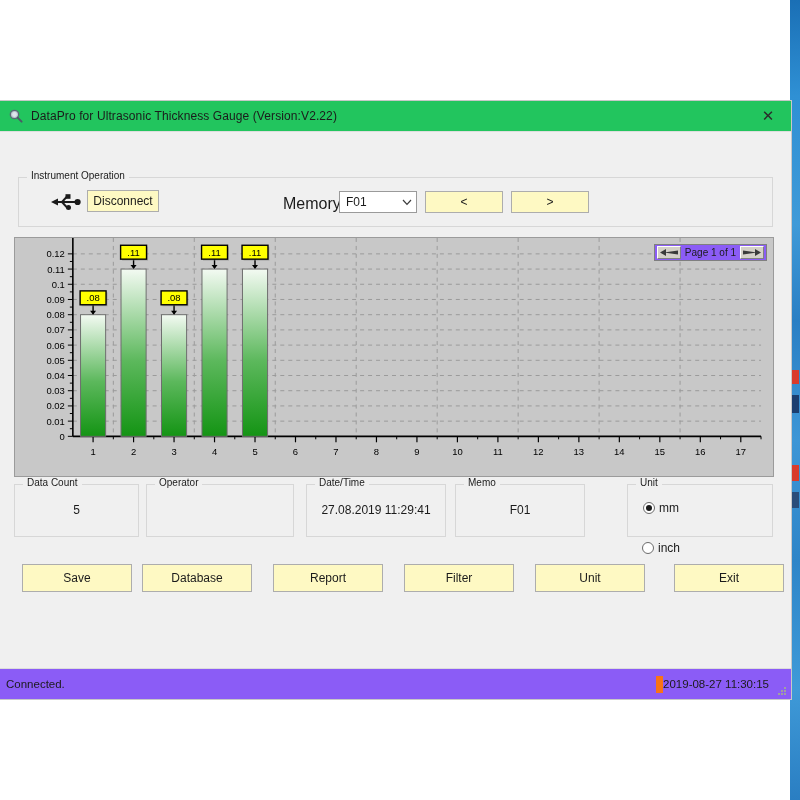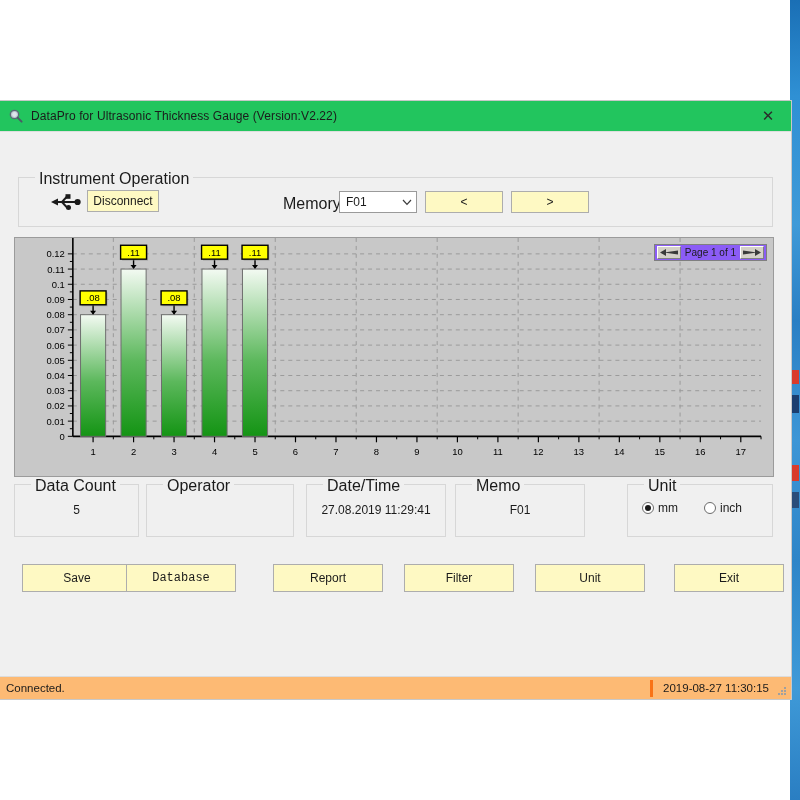--- a/index.html
+++ b/index.html
@@ -58,23 +58,23 @@
     border-top: 1px solid #dedede;
   }
 
   
   .groupbox {
     position: absolute;
     border: 1px solid #d7d7d7;
     background: transparent;
   }
   .groupbox > .gb-label {
-    position: absolute; top: -8px; left: 16px;
+    position: absolute; top: -8px; left: 8px;
     background: #f0f0f0; padding: 0 4px;
-    font-size: 16px; color: #1b1b1b; white-space: nowrap;
+    font-size: 10px; color: #1b1b1b; white-space: nowrap;
   }
 
   #instrument-group { left: 18px; top: 45px; width: 755px; height: 50px; }
 
   .usb-icon { position:absolute; left:30px; top:12px; width:36px; height:24px; }
   .win-btn {
     background: #fef9c3;
     border: 1px solid #adadad;
     font-size: 12px; color: #1b1b1b;
     font-family: "Liberation Sans", sans-serif;
@@ -127,52 +127,52 @@
   }
   #info-datacount { left:14px;  width:125px; }
   #info-operator  { left:146px; width:148px; }
   #info-datetime  { left:306px; width:140px; }
   #info-memo      { left:455px; width:130px; }
   #info-unit      { left:627px; width:146px; }
 
   .radio-row {
     position:absolute; left:14px; top:16px;
     display:flex; align-items:center; gap:26px;
-    font-size:12px; color:#1b1b1b;
+    font-size:12px; color:#1b1b1b;flex-direction:column;
   }
   .radio-opt { display:flex; align-items:center; gap:4px; }
   .radio-dot {
     width:12px; height:12px; border-radius:50%;
     border:1px solid #6b6b6b; background:#fff;
     display:flex; align-items:center; justify-content:center;
   }
   .radio-dot.on::after {
     content:""; width:6px; height:6px; border-radius:50%; background:#1b1b1b;
   }
 
   
   .action-btn { position:absolute; top:432px; width:110px; height:28px; }
   #btn-save     { left:22px; }
-  #btn-database { left:126px;font-family:Liberation Mono, monospace; }
+  #btn-database { left:142px; }
   #btn-report   { left:273px; }
   #btn-filter   { left:404px; }
   #btn-about    { left:535px; }
   #btn-exit     { left:674px; }
 
   
   #statusbar {
-    position:absolute; left:0; right:0; bottom:0; height:23px;
-    background:#fdba74; border-top:1px solid #dcdcdc;
+    position:absolute; left:0; right:0; bottom:0; height:31px;
+    background:#8b5cf6; border-top:1px solid #dcdcdc;
     display:flex; align-items:center;
     font-size:11.5px; color:#1b1b1b;
   }
   #status-left { margin-left:6px; }
   #status-right {
     position:absolute; right:22px;
-    border-left:3px solid #f97316; padding-left:10px; height:17px;
+    border-left:7px solid #f97316; height:17px;
     display:flex; align-items:center;
   }
   #grip { position:absolute; right:3px; bottom:2px; width:12px; height:12px; }
 </style>
 </head>
 <body>
 
 <div id="desktop-strip">
   <div class="dfleck" style="top:370px;height:14px;background:#d93b2b;"></div>
   <div class="dfleck" style="top:395px;height:18px;background:#1b3e6f;"></div>

